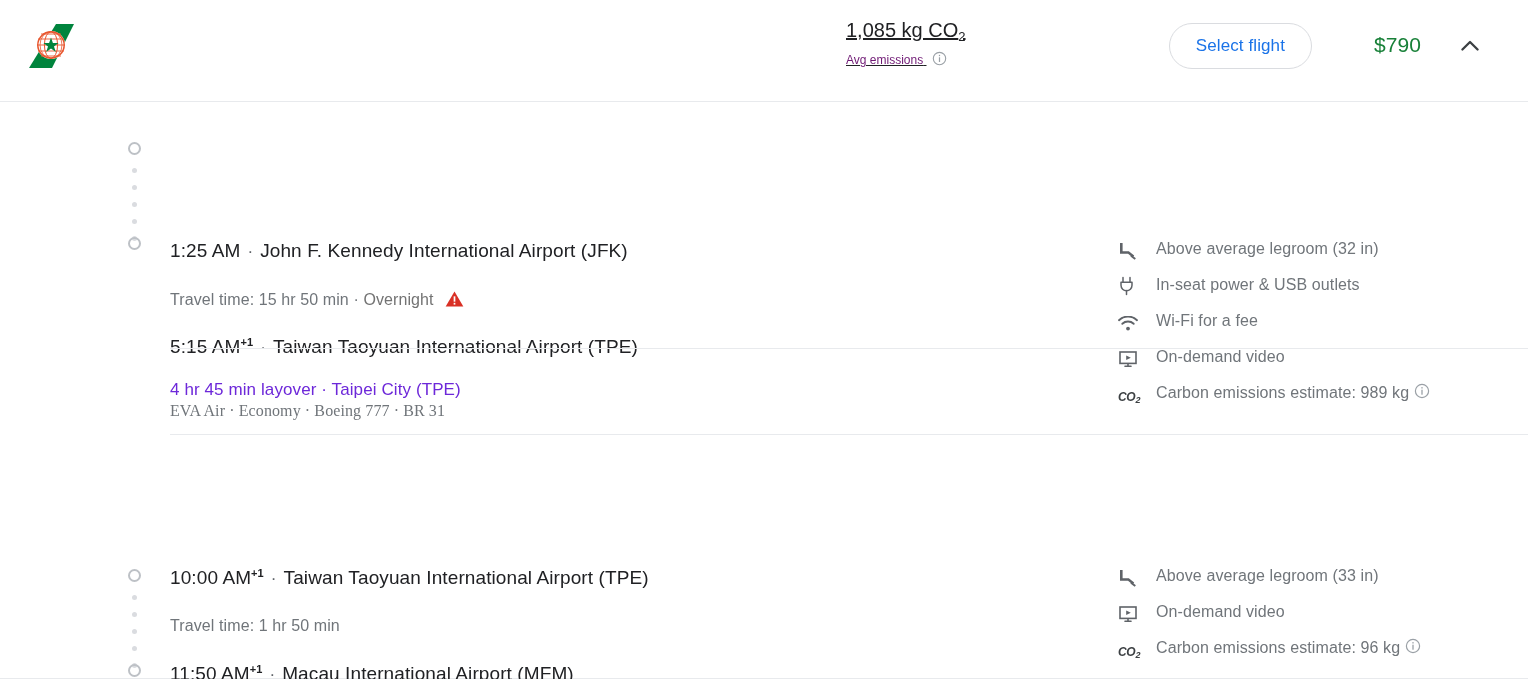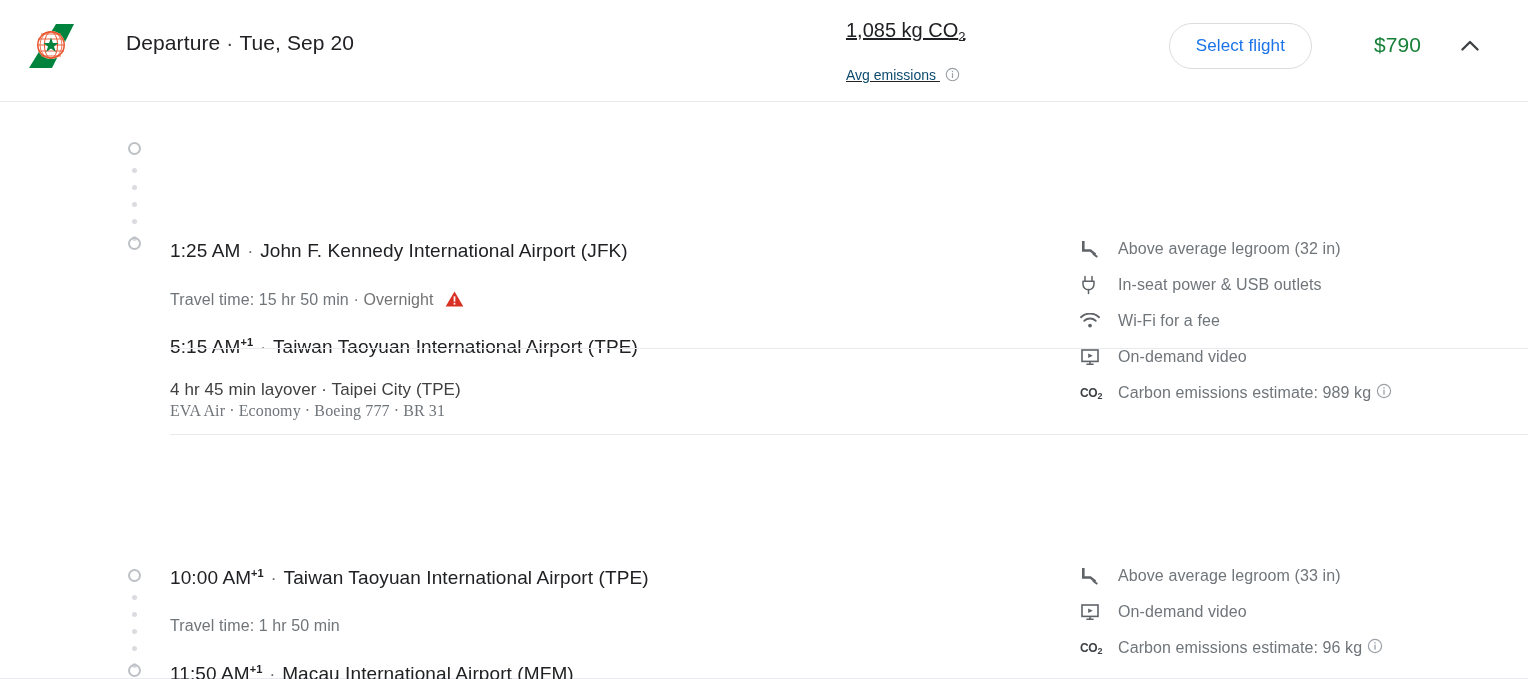--- a/index.html
+++ b/index.html
@@ -69,24 +69,24 @@
     line-height: 28px;
     white-space: nowrap;
   }
   .emis-main sub {
     font-size: 13px;
     vertical-align: baseline;
     position: relative;
     top: 4px;
   }
   .emis-sub {
-    font-size: 14px;
-    color: #0c4a6e;
+    font-size: 12px;
+    color: #701a75;
     line-height: 20px;
-    margin-top: 18px;
+    margin-top: 3px;
     white-space: nowrap;
   }
   .info-ico {
     display: inline-block;
     vertical-align: -2px;
     margin-left: 5px;
   }
 
   .sel-btn {
     position: absolute;
@@ -190,37 +190,38 @@
     font-size: 16px;
     color: #70757a;
     letter-spacing: .1px;
     white-space: nowrap;
     font-family: Liberation Serif, serif;
   }
 
   
   .amen {
     position: absolute;
-    left: 1080px;
+    left: 1118px;
   }
   .amen-row {
     position: relative;
     height: 36px;
     display: flex;
     align-items: center;
     white-space: nowrap;
   }
   .amen-ico {
     width: 24px;
     height: 22px;
     flex: 0 0 24px;
     display: flex;
-    align-items: center;
+    align-items: flex-end;
     justify-content: flex-start;
     color: #5f6368;
+    font-style: italic;
   }
   .amen-txt {
     font-size: 16px;
     color: #70757a;
     letter-spacing: .1px;
     margin-left: 14px;
   }
   .co2-glyph {
     font-family: "Liberation Sans", sans-serif;
     font-size: 12px;
@@ -240,21 +241,21 @@
     position: absolute;
     left: 170px;
     right: 0;
     height: 1px;
     background: #e8eaed;
   }
   .lay-txt {
     position: absolute;
     left: 170px;
     font-size: 17px;
-    color: #404040;
+    color: #6d28d9;
     letter-spacing: .1px;
     white-space: nowrap;
   }
 </style>
 </head>
 <body>
 
 <div class="card">
 
   <div class="hdr">
@@ -264,23 +265,20 @@
         <path d="M29 2 L47 2 L25 46 L2 46 Z" fill="#00843d"></path>
         <circle cx="24" cy="23" r="14" fill="#ffffff"></circle>
         <circle cx="24" cy="23" r="13.2" fill="none" stroke="#e8552d" stroke-width="1.5"></circle>
         <ellipse cx="24" cy="23" rx="6.6" ry="13.2" fill="none" stroke="#e8552d" stroke-width="1"></ellipse>
         <ellipse cx="24" cy="23" rx="11" ry="13.2" fill="none" stroke="#e8552d" stroke-width=".8"></ellipse>
         <path d="M11 17 H37 M10 23 H38 M11 29 H37 M14 34 H34 M14 12 H34" stroke="#e8552d" stroke-width=".9" fill="none"></path>
         <path d="M24 15.5 L25.9 21 L31.6 21 L27 24.4 L28.8 30 L24 26.6 L19.2 30 L21 24.4 L16.4 21 L22.1 21 Z" fill="#00843d"></path>
       </svg>
     </span>
 
-    <span class="hdr-title">
-      <span>Departure</span><span class="sep">·</span><span>Tue, Sep 20</span>
-    </span>
 
     <div class="emis">
       <div class="emis-main"><span>1,085 kg CO</span><sub>2</sub></div>
       <div class="emis-sub">
         <span>Avg emissions</span>
         <span class="info-ico">
           <svg width="15" height="15" viewBox="0 0 16 16">
             <circle cx="8" cy="8" r="6.6" fill="none" stroke="#9aa0a6" stroke-width="1.2"></circle>
             <rect x="7.35" y="6.7" width="1.3" height="5" fill="#9aa0a6"></rect>
             <rect x="7.35" y="4.1" width="1.3" height="1.4" fill="#9aa0a6"></rect>

